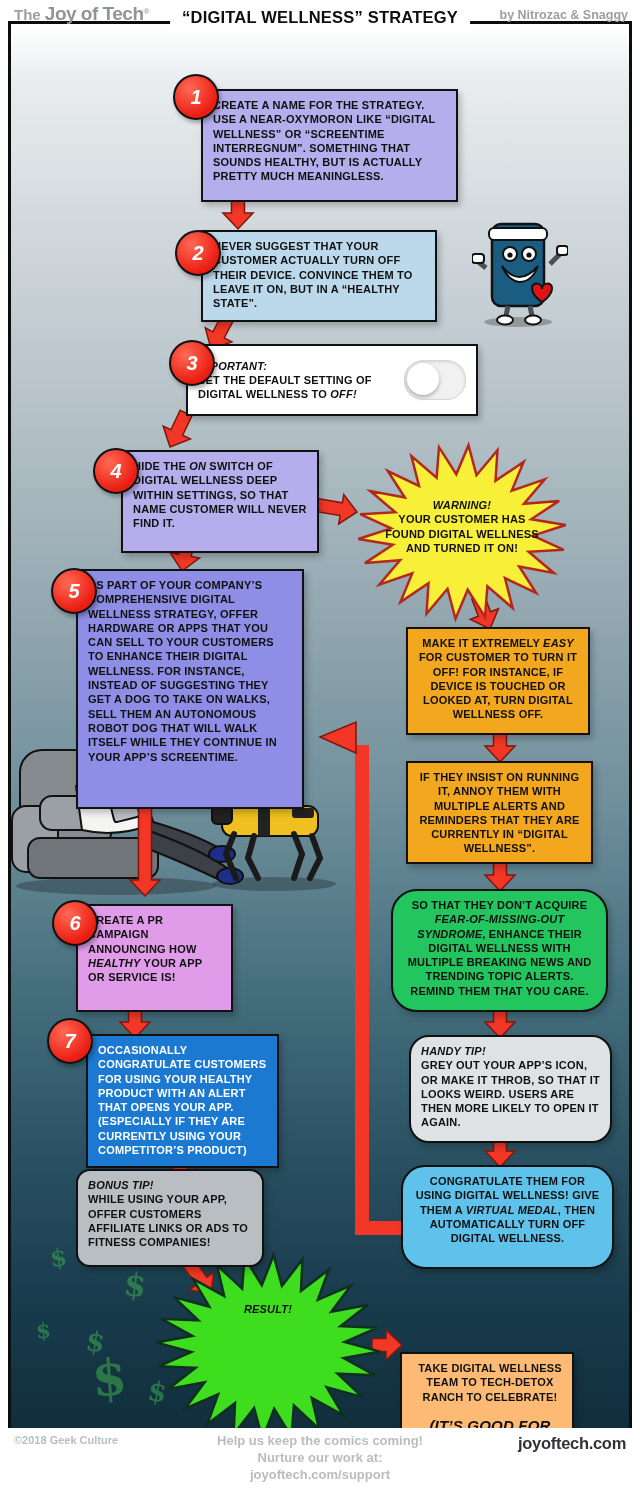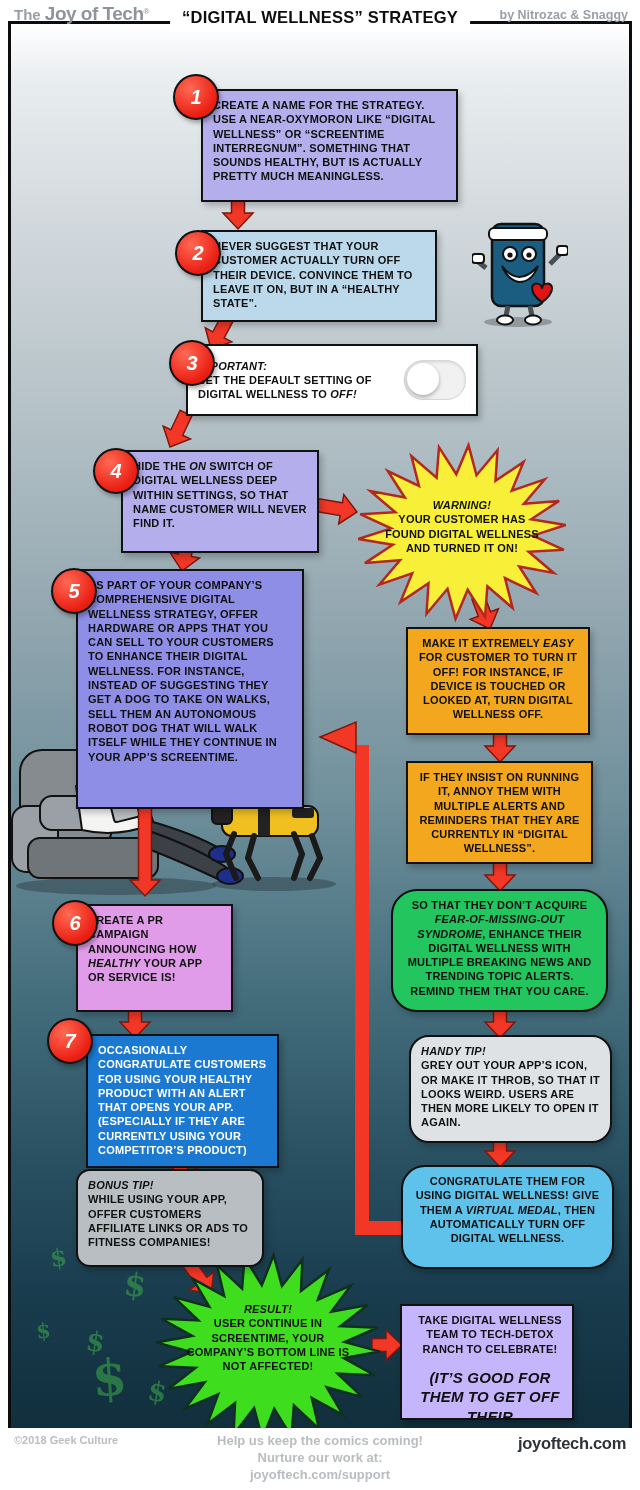--- a/index.html
+++ b/index.html
@@ -39,21 +39,21 @@
   #box-step4{left:121px;top:450px;width:174px;height:85px;background:#b4aeec;}
   #box-step5{left:76px;top:569px;width:204px;height:222px;background:#8e8ee6;}
   #box-step6{left:76px;top:904px;width:133px;height:90px;background:#e19ce9;}
   #box-step7{left:86px;top:1034px;width:169px;height:116px;background:#1b79d2;color:#fff;}
   #box-bonus{left:76px;top:1169px;width:164px;height:80px;background:#b9bec2;border-radius:14px;}
   #box-easy{left:406px;top:627px;width:160px;height:90px;background:#f2a71e;}
   #box-annoy{left:406px;top:761px;width:163px;height:85px;background:#f2a71e;}
   #box-fomo{left:391px;top:889px;width:193px;height:105px;background:#22c55e;border-radius:26px;}
   #box-handy{left:409px;top:1035px;width:179px;height:90px;background:#dfe2e4;border-radius:20px;}
   #box-congrats{left:401px;top:1165px;width:189px;height:86px;background:#5fc2ea;border-radius:24px;}
-  #box-final{left:400px;top:1304px;width:144px;height:98px;background:#c4b5fd;padding-left:16px;}
+  #box-final{left:400px;top:1352px;width:144px;height:98px;background:#fdba74;padding-left:16px;}
   #box-final .sub{display:block;margin-top:12px;font-size:15px;font-style:italic;}
 
   
   .badge{position:absolute;z-index:4;width:42px;height:42px;border-radius:50%;
     background:radial-gradient(circle at 35% 30%,#ff6a55,#ea1d12 70%);border:2.5px solid #111;
     color:#fff;font-weight:bold;font-style:italic;font-size:20px;display:flex;align-items:center;justify-content:center;
     box-shadow:2px 3px 4px rgba(0,0,0,.3);}
   #badge-1{left:173px;top:74px;}
   #badge-2{left:175px;top:230px;}
   #badge-3{left:169px;top:340px;}
@@ -206,21 +206,21 @@
   <div class="box" id="box-bonus"><em class="lead">BONUS TIP!</em><span>WHILE USING YOUR APP, OFFER CUSTOMERS AFFILIATE LINKS OR ADS TO FITNESS COMPANIES!</span></div>
 
   <div class="box center" id="box-easy"><span>MAKE IT EXTREMELY </span><em>EASY</em><span> FOR CUSTOMER TO TURN IT OFF! FOR INSTANCE, IF DEVICE IS TOUCHED OR LOOKED AT, TURN DIGITAL WELLNESS OFF.</span></div>
   <div class="box center" id="box-annoy"><span>IF THEY INSIST ON RUNNING IT, ANNOY THEM WITH MULTIPLE ALERTS AND REMINDERS THAT THEY ARE CURRENTLY IN “DIGITAL WELLNESS”.</span></div>
   <div class="box center" id="box-fomo"><span>SO THAT THEY DON’T ACQUIRE </span><em>FEAR-OF-MISSING-OUT SYNDROME</em><span>, ENHANCE THEIR DIGITAL WELLNESS WITH MULTIPLE BREAKING NEWS AND TRENDING TOPIC ALERTS. REMIND THEM THAT YOU CARE.</span></div>
   <div class="box" id="box-handy"><em class="lead">HANDY TIP!</em><span>GREY OUT YOUR APP’S ICON, OR MAKE IT THROB, SO THAT IT LOOKS WEIRD. USERS ARE THEN MORE LIKELY TO OPEN IT AGAIN.</span></div>
   <div class="box center" id="box-congrats"><span>CONGRATULATE THEM FOR USING DIGITAL WELLNESS! GIVE THEM A </span><em>VIRTUAL MEDAL</em><span>, THEN AUTOMATICALLY TURN OFF DIGITAL WELLNESS.</span></div>
   <div class="box center" id="box-final"><span>TAKE DIGITAL WELLNESS TEAM TO TECH-DETOX RANCH TO CELEBRATE!</span><span class="sub">(IT’S GOOD FOR THEM TO GET OFF THEIR COMPUTERS FOR AWHILE)</span></div>
 
   <div class="burst-text" id="warning-text"><em class="lead">WARNING!</em><span>YOUR CUSTOMER HAS FOUND DIGITAL WELLNESS AND TURNED IT ON!</span></div>
-  <div class="burst-text" id="result-text"><em class="lead">RESULT!</em><span>USER CONTINUE IN SCREENTIME, YOUR COMPANY’S BOTTOM LINE IS NOT AFFECTED!</span></div>
+  <div class="burst-text" id="result-text"><em class="lead">RESULT!</em></div>
 
   <div class="badge" id="badge-1">1</div>
   <div class="badge" id="badge-2">2</div>
   <div class="badge" id="badge-3">3</div>
   <div class="badge" id="badge-4">4</div>
   <div class="badge" id="badge-5">5</div>
   <div class="badge" id="badge-6">6</div>
   <div class="badge" id="badge-7">7</div>
 
   <div id="footer">

